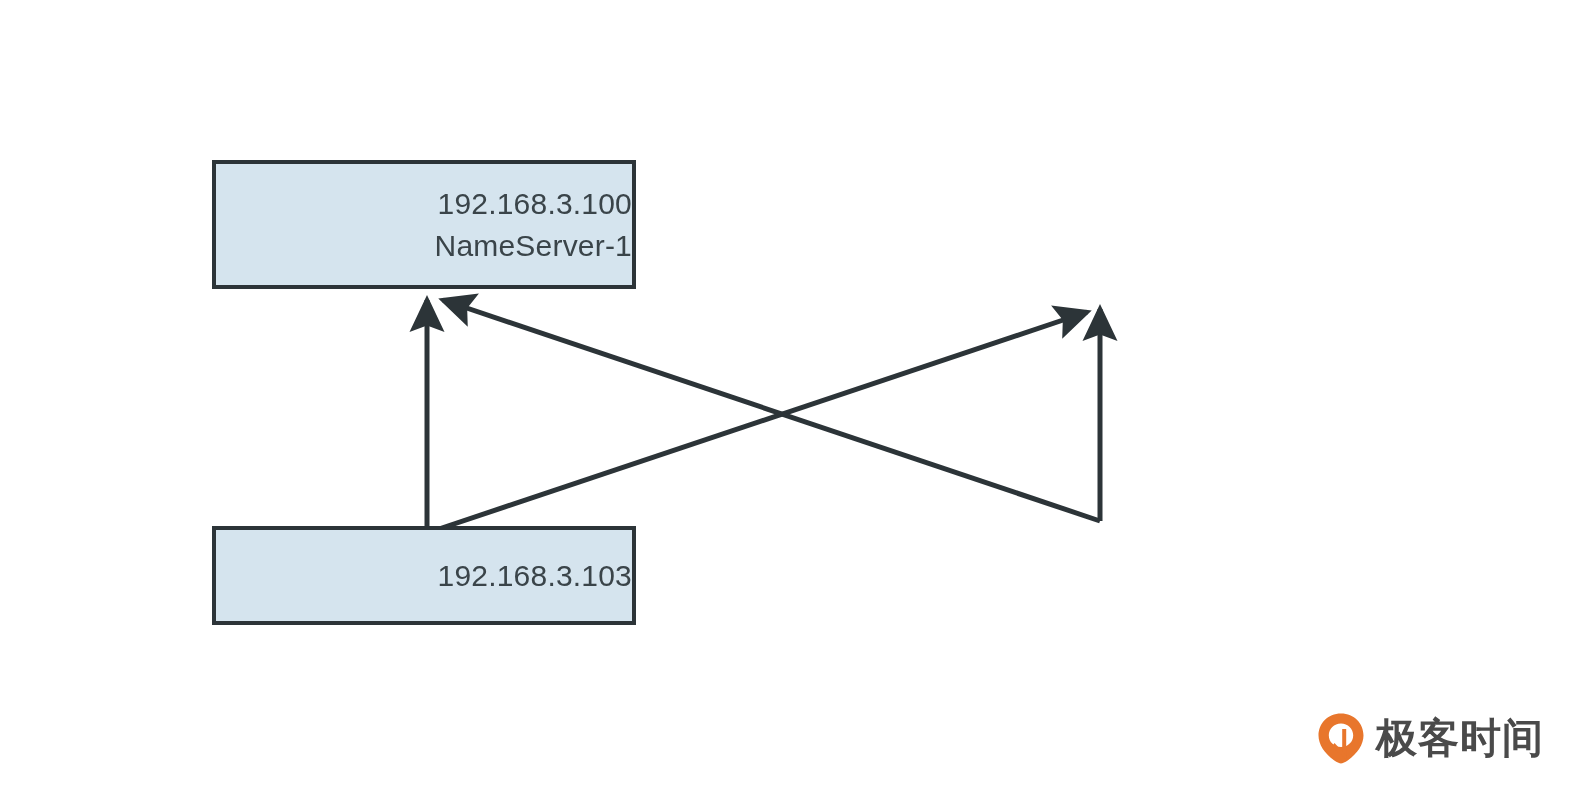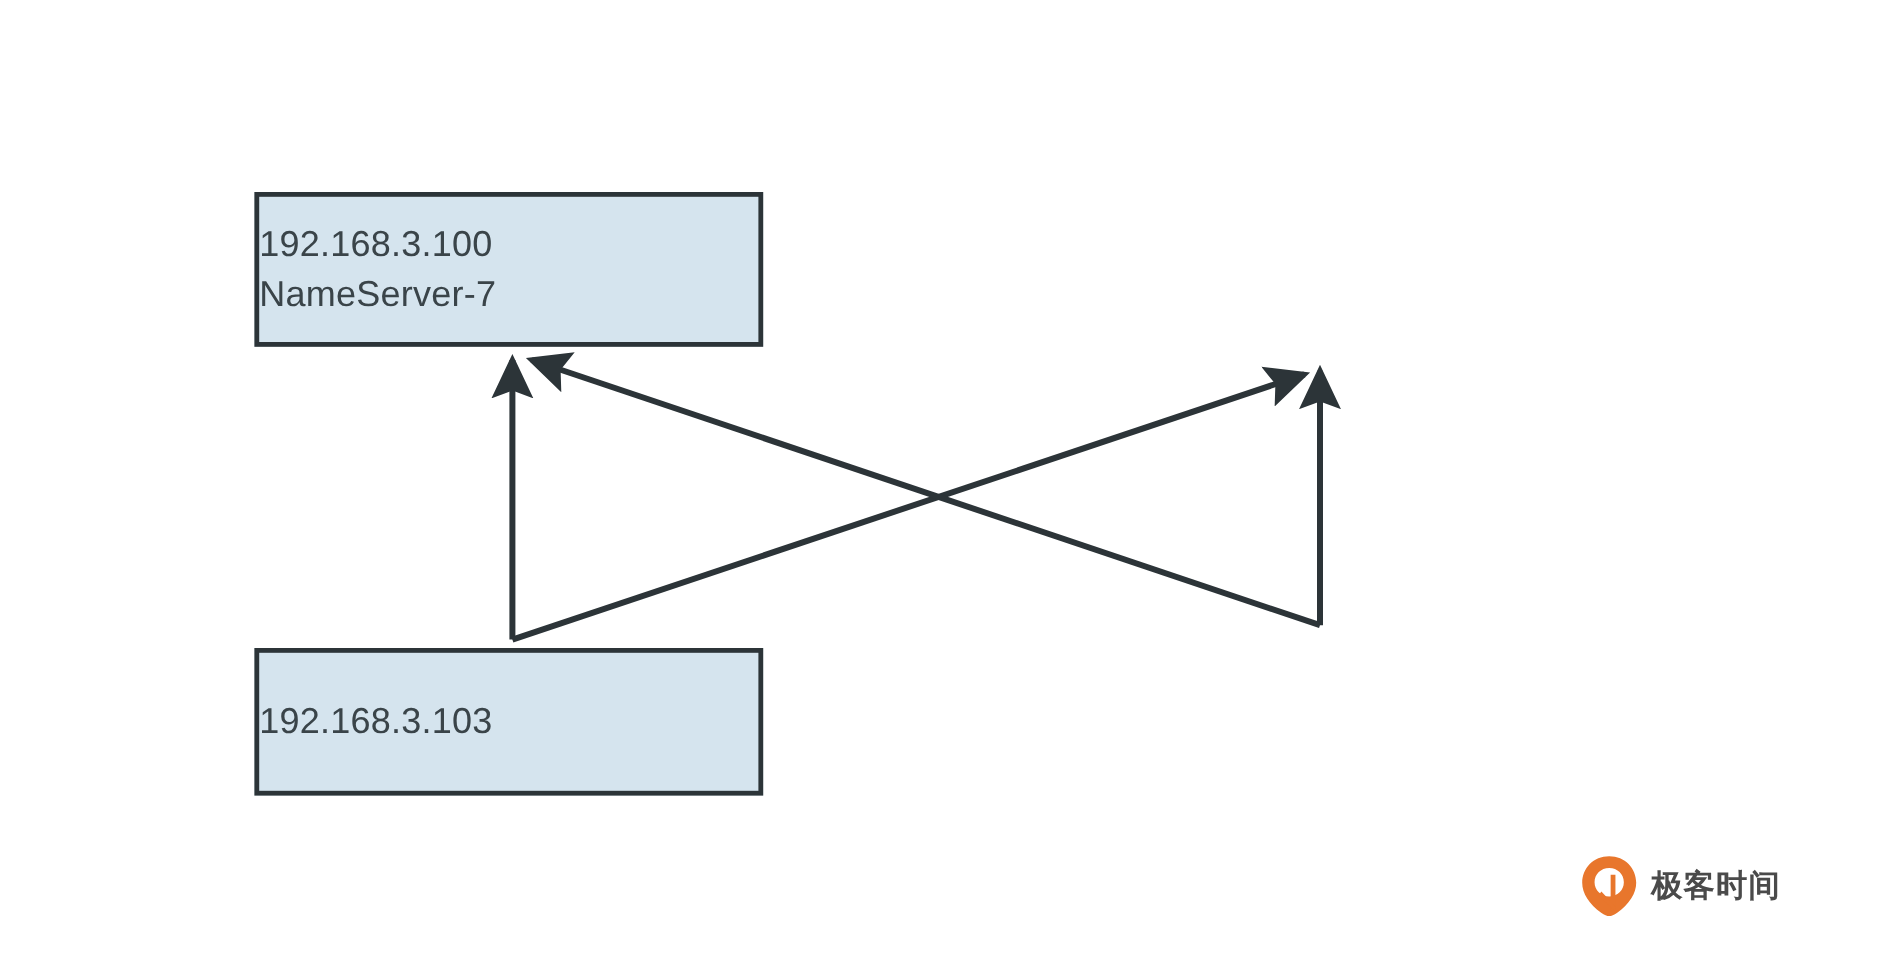--- a/index.html
+++ b/index.html
@@ -24,50 +24,50 @@
     width: 1581px;
     height: 810px;
   }
   .node {
     position: absolute;
     box-sizing: border-box;
     background: #d5e4ee;
     border: 4px solid #2c3438;
     display: flex;
     flex-direction: column;
-    align-items: flex-start;
+    align-items: flex-end;
     justify-content: center;
     z-index: 3;
   }
   .node-line {
     color: #3a4449;
     font-size: 30px;
     line-height: 1.38;
     font-weight: 400;
     letter-spacing: 0.2px;
     white-space: nowrap;
   }
   
   #node-ns1   { left: 212px; top: 160px; width: 424px; height: 129px; }
   #node-ns2   { left: 894px; top: 172px; width: 421px; height: 125px; }
-  #node-brokera { left: 212px; top: 540px; width: 424px; height: 123px; gap: 21px; }
+  #node-brokera { left: 212px; top: 526px; width: 424px; height: 99px; gap: 21px; }
   #node-brokerb { left: 894px; top: 521px; width: 421px; height: 124px; }
 
   
   #watermark {
     position: absolute;
     left: 1316px;
     top: 712px;
     display: flex;
     align-items: center;
     gap: 10px;
     z-index: 5;
   }
   #watermark .wm-text {
-    font-size: 26px;
+    font-size: 41px;
     font-weight: 700;
     color: #4a4a4a;
     letter-spacing: 1px;
     line-height: 1;
     white-space: nowrap;
   }
 </style>
 </head>
 <body>
 
@@ -92,21 +92,21 @@
       <line x1="1100" y1="521" x2="1100" y2="309" stroke="#2c3438" stroke-width="5" marker-end="url(#arrowhead)"></line>
     </g>
 
     <g>
       <line x1="1100" y1="521" x2="443" y2="300" stroke="#2c3438" stroke-width="5" marker-end="url(#arrowhead)"></line>
     </g>
   </svg>
 
   <div class="node" id="node-ns1">
     <div class="node-line">192.168.3.100</div>
-    <div class="node-line">NameServer-7</div>
+    <div class="node-line">NameServer-1</div>
   </div>
 
 
   <div class="node" id="node-brokera">
     <div class="node-line">192.168.3.103</div>
   </div>
 
 
   <div id="watermark">
     <svg width="50" height="52" viewBox="0 0 50 52" xmlns="http://www.w3.org/2000/svg">

